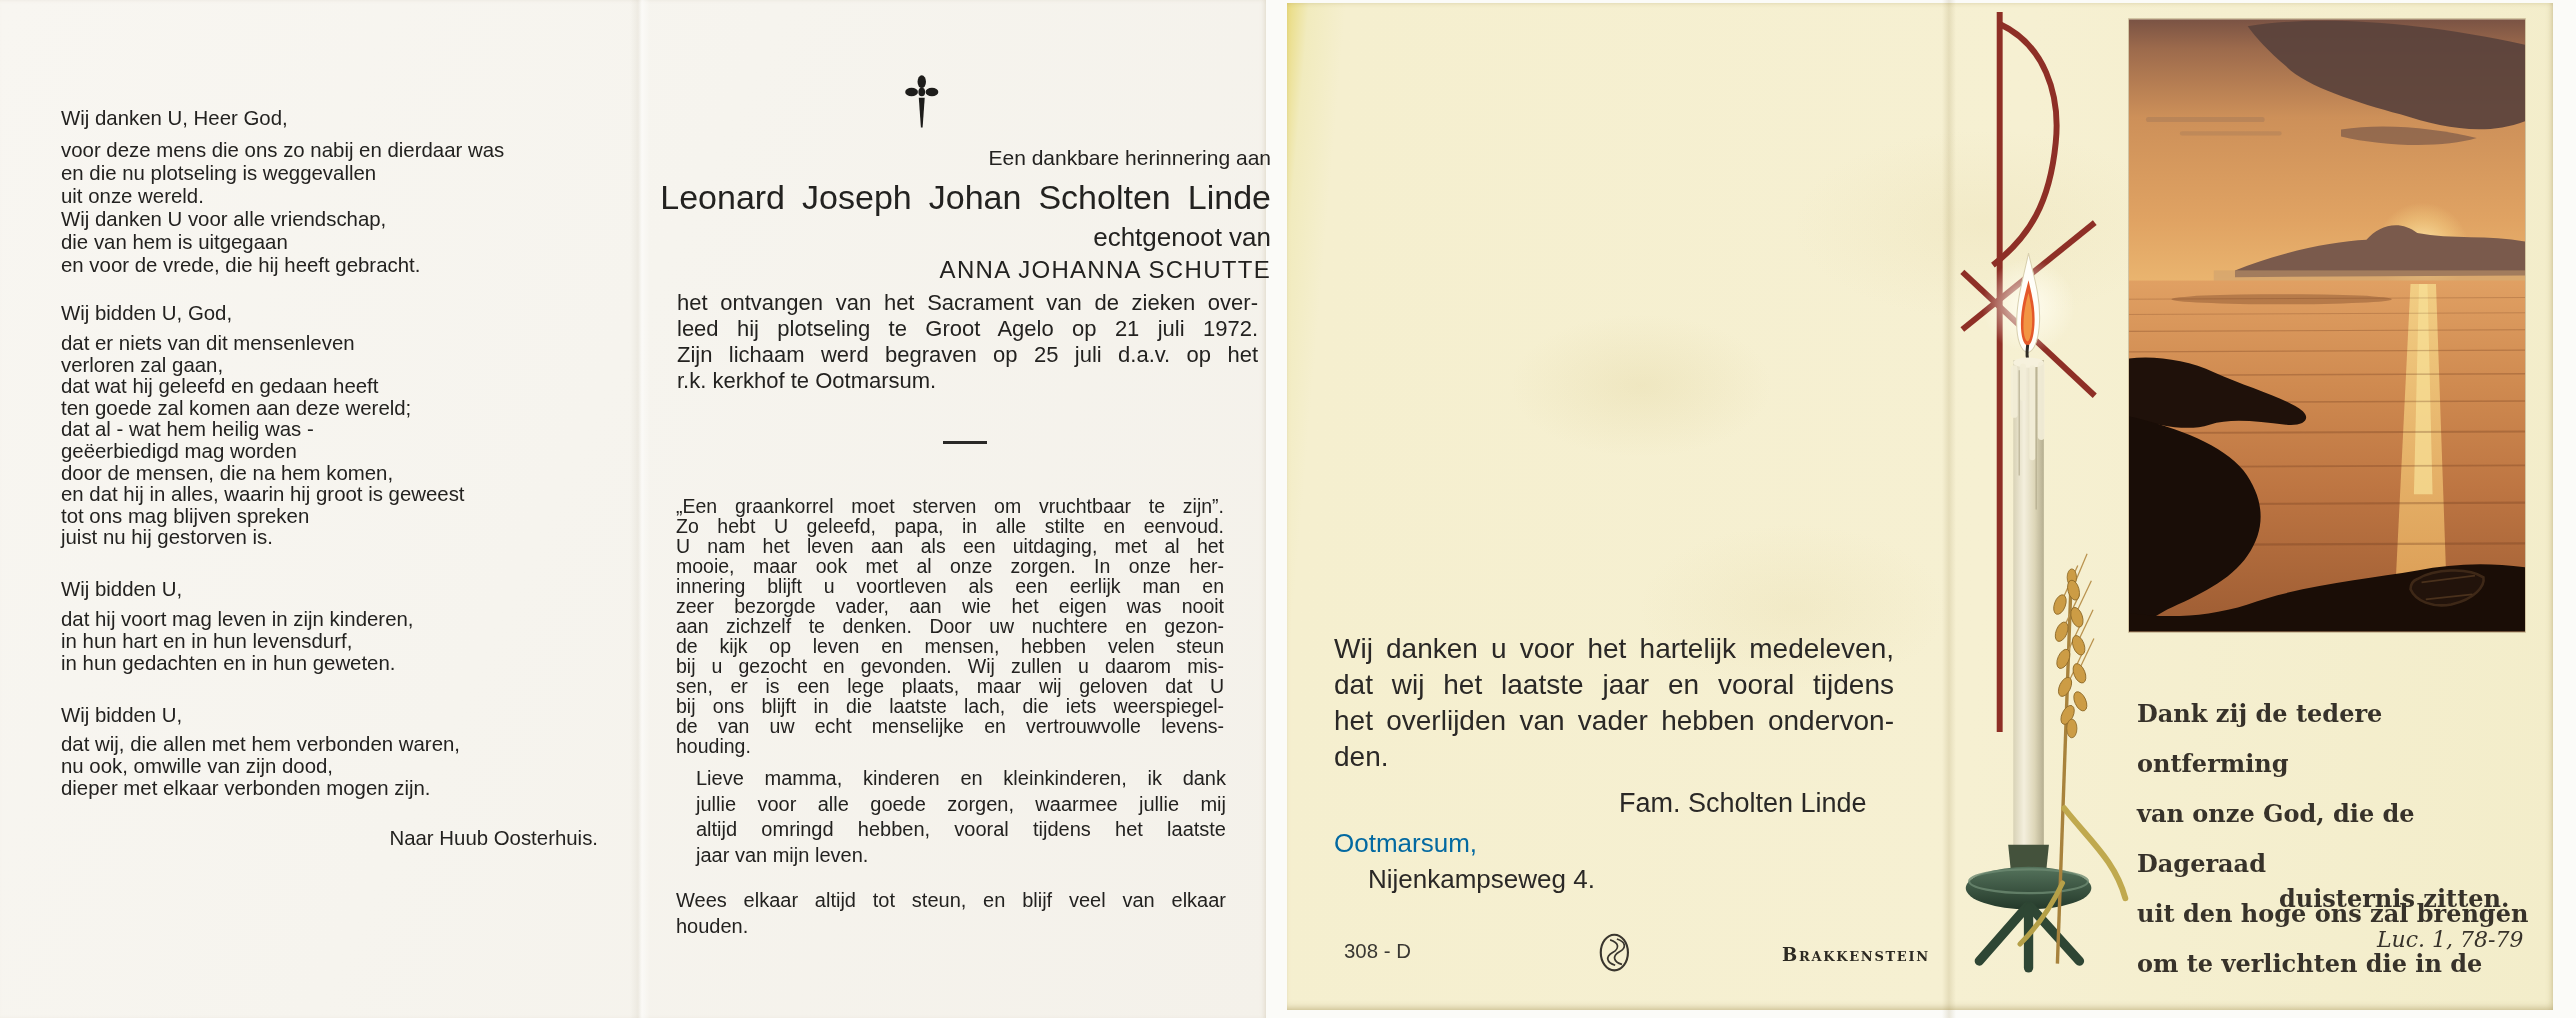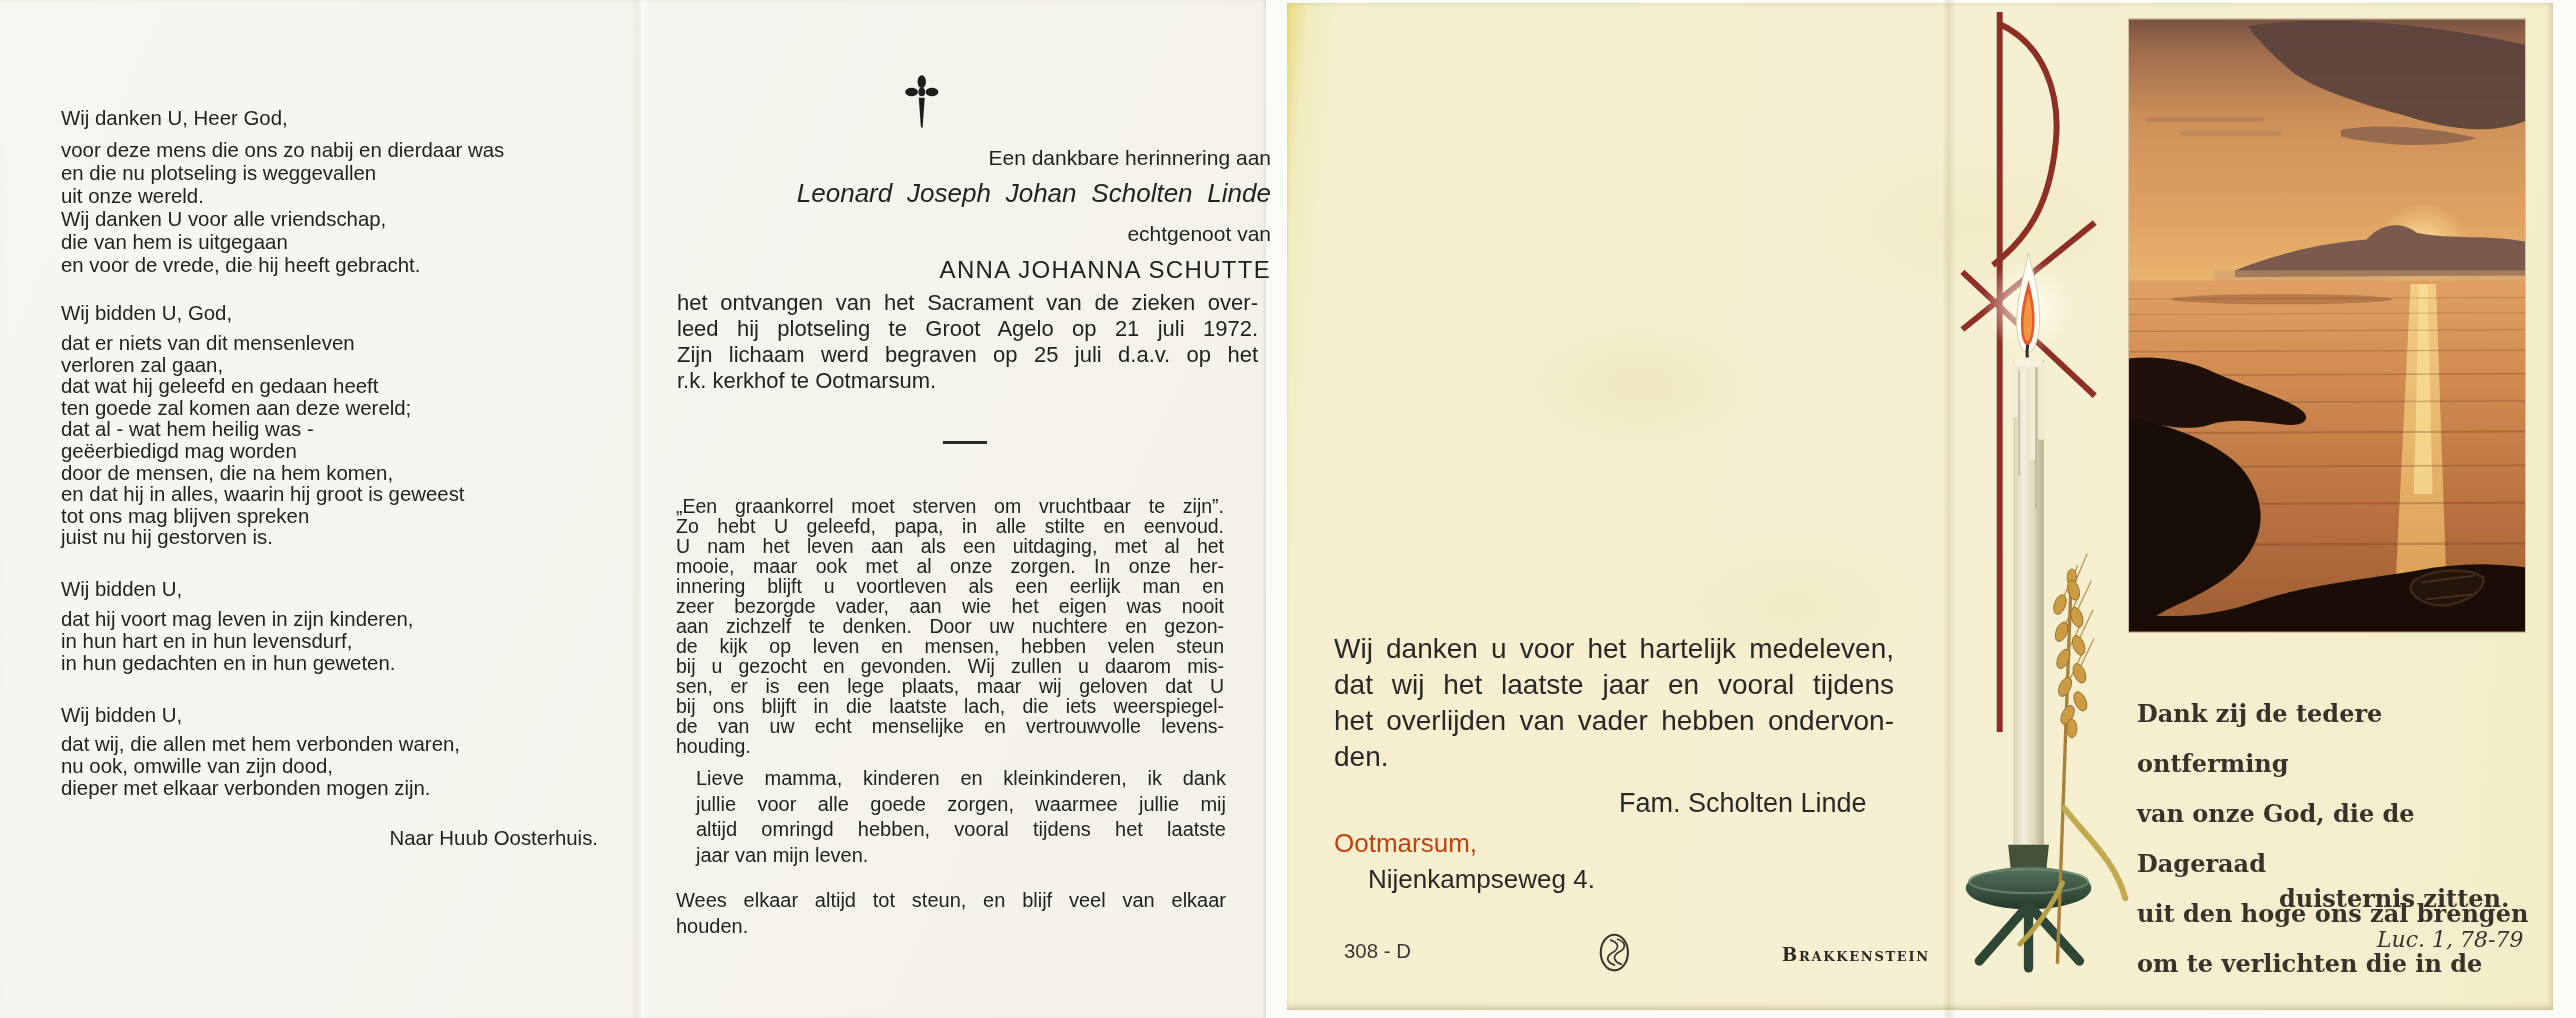--- a/index.html
+++ b/index.html
@@ -79,22 +79,22 @@
     <div class="txt p1" style="left:61px;top:733px;width:543px;line-height:22px;">
         <div class="jline">dat wij, die allen met hem verbonden waren,</div>
         <div class="jline">nu ook, omwille van zijn dood,</div>
         <div class="jline">dieper met elkaar verbonden mogen zijn.</div>
       </div>
     <div class="txt p1" style="left:61px;top:827px;width:537px;text-align:right;">Naar Huub Oosterhuis.</div>
   </div>
 
   <div>
     <div class="txt center" style="left:660px;top:146px;width:611px;font-size:21px;">Een dankbare herinnering aan</div>
-    <div class="txt center" style="left:660px;top:178px;width:611px;font-size:26px;word-spacing:7.6px;font-style:italic;">Leonard Joseph Johan Scholten Linde</div>
-    <div class="txt center" style="left:660px;top:222px;width:611px;font-size:21px;">echtgenoot van</div>
+    <div class="txt center" style="left:660px;top:178px;width:611px;font-size:34px;word-spacing:7.6px;">Leonard Joseph Johan Scholten Linde</div>
+    <div class="txt center" style="left:660px;top:222px;width:611px;font-size:26px;">echtgenoot van</div>
     <div class="txt center" style="left:660px;top:256px;width:611px;font-size:24px;letter-spacing:1.3px;">ANNA JOHANNA SCHUTTE</div>
     <div class="txt justify" style="left:677px;top:290px;width:581px;font-size:22px;line-height:26px;">
         <div class="jline">het ontvangen van het Sacrament van de zieken over-</div>
         <div class="jline">leed hij plotseling te Groot Agelo op 21 juli 1972.</div>
         <div class="jline">Zijn lichaam werd begraven op 25 juli d.a.v. op het</div>
         <div class="jline">r.k. kerkhof te Ootmarsum.</div>
       </div>
     <div style="position:absolute;left:943px;top:441px;width:44px;height:2.5px;background:#2a2927;"></div>
     <div class="txt justify" style="left:676px;top:472px;width:548px;font-size:19.5px;line-height:20px;margin-top:24px;">
         <div class="jline">„Een graankorrel moet sterven om vruchtbaar te zijn”.</div>
@@ -124,21 +124,21 @@
   </div>
 
   <div>
     <div class="txt justify" style="left:1334px;top:631px;width:560px;font-size:28px;line-height:36px;color:#2a2826;">
         <div class="jline">Wij danken u voor het hartelijk medeleven,</div>
         <div class="jline">dat wij het laatste jaar en vooral tijdens</div>
         <div class="jline">het overlijden van vader hebben ondervon-</div>
         <div class="jline">den.</div>
       </div>
     <div class="txt single" style="left:1619px;top:788px;font-size:27px;color:#2a2826;">Fam. Scholten Linde</div>
-    <div class="txt single" style="left:1334px;top:828px;font-size:26px;color:#c2410c;text-align:right;">Ootmarsum,</div>
+    <div class="txt single" style="left:1334px;top:828px;font-size:26px;color:#0369a1;text-align:right;">Ootmarsum,</div>
     <div class="txt single" style="left:1368px;top:864px;font-size:26px;color:#2a2826;">Nijenkampseweg 4.</div>
     <div class="txt single" style="left:1344px;top:940px;font-size:20.4px;color:#3a3833;">308 - D</div>
     <div class="txt single" style="left:1782px;top:944px;font-size:18px;font-family:'DejaVu Serif',serif;font-weight:bold;font-variant:small-caps;letter-spacing:1.7px;color:#2d2a22;">Brakkenstein</div>
   </div>
 
   <div>
     <div class="txt gothic" style="left:2137px;top:689px;width:399px;font-size:24px;line-height:50px;">
         <div class="jline">Dank zij de tedere ontferming</div>
         <div class="jline">van onze God, die de Dageraad</div>
         <div class="jline">uit den hoge ons zal brengen</div>

